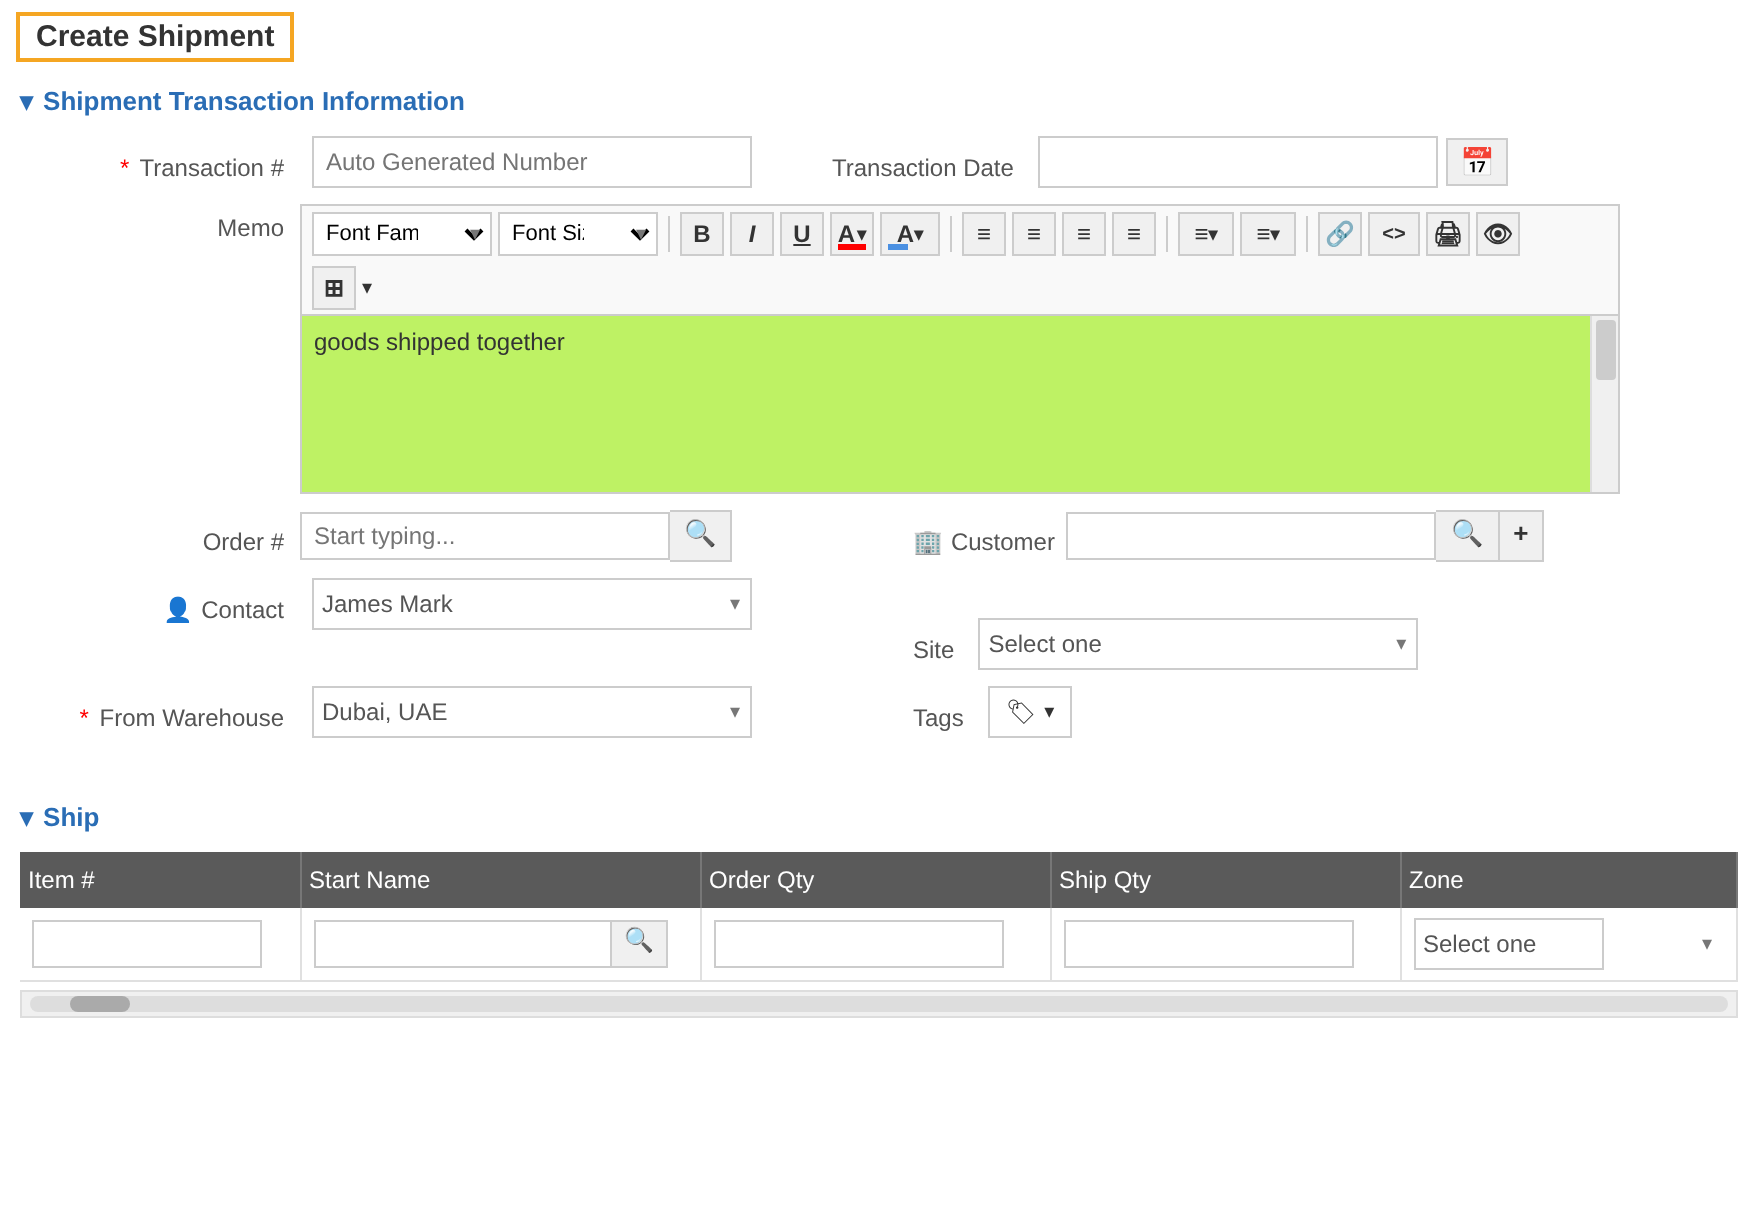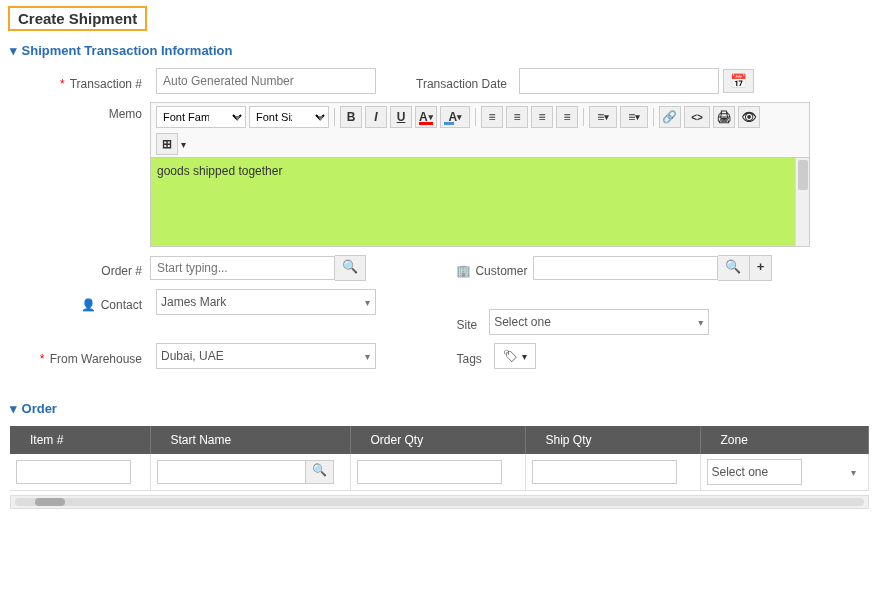--- a/index.html
+++ b/index.html
@@ -227,21 +227,21 @@
 
     .items-table {
       width: 100%;
       border-collapse: collapse;
       margin: 4px 0;
     }
 
     .items-table th {
       background: #5a5a5a;
       color: #fff;
-      padding: 7px 20px;
+      padding: 7px 4px;
       text-align: left;
       font-size: 12px;
       font-weight: normal;
       border-right: 1px solid #777;
       margin-left: 17px;
     }
 
     .items-table td {
       padding: 5px 6px;
       border-bottom: 1px solid #e0e0e0;
@@ -487,21 +487,21 @@
         </div>
       </div>
     </div>
   </div>
 </div>
 
 
 <div class="items-section">
   <div class="section-header">
     <span>▾</span>
-    <span>Order</span>
+    <span>Ship</span>
   </div>
 
   <div style="padding: 0 10px;">
     <table class="items-table">
       <thead>
         <tr>
           <th style="width:140px;">Item #</th>
           <th style="width:200px;">Start Name</th>
           <th style="width:175px;">Order Qty</th>
           <th style="width:175px;">Ship Qty</th>

